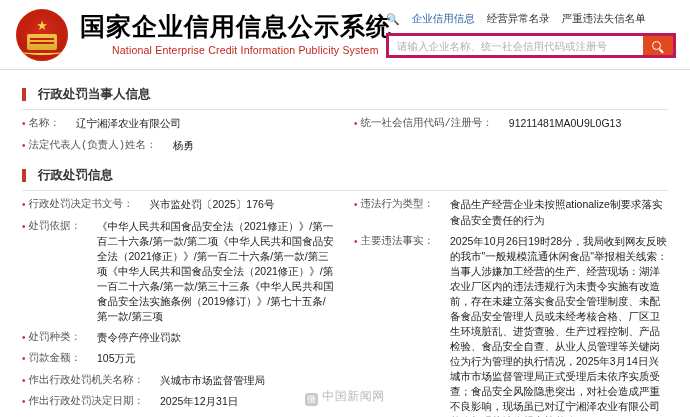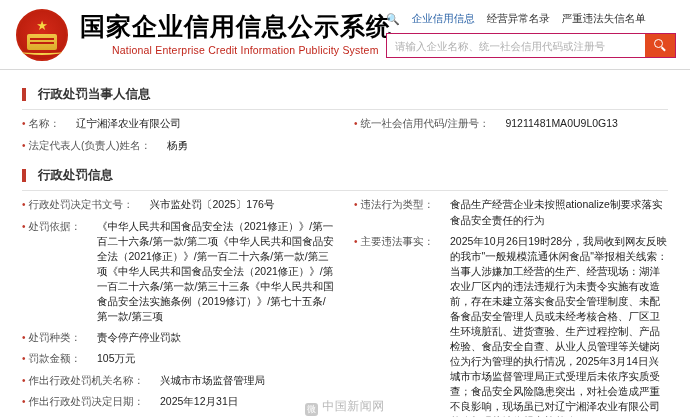--- a/index.html
+++ b/index.html
@@ -101,21 +101,21 @@
     color: #2f6fb5;
     font-size: 11px;
     line-height: 11px;
   }
   .nav-link { color: #2c64a8; cursor: pointer; white-space: nowrap; }
   .nav-link.plain { color: #333; }
 
   .searchbar {
     display: flex;
     height: 25px;
-    border: 1px solid #be185d;
+    border: 3px solid #be185d;
     background: #fff;
   }
   .searchbar input {
     flex: 1;
     border: none;
     outline: none;
     font-size: 10.5px;
     padding: 0 8px;
     color: #333;
     font-family: "Liberation Sans", sans-serif;
@@ -187,32 +187,33 @@
     color: #c0392b;
     margin-right: 3px;
     font-size: 10px;
     line-height: 15.5px;
     flex: none;
   }
   .label {
     color: #555;
     flex: none;
     white-space: nowrap;
+    font-family: Liberation Mono, monospace;
   }
   .value {
     color: #222;
     margin-left: 16px;
     word-break: break-all;
   }
   .value.long { line-height: 15px; }
 
   .watermark {
     position: absolute;
     left: 0; right: 0;
-    bottom: 1px;
+    bottom: 11px;
     text-align: center;
     font-size: 12px;
     color: #b9b9b9;
     letter-spacing: .5px;
   }
   .watermark .wb {
     display: inline-block;
     width: 13px; height: 13px;
     border-radius: 3px;
     background: #c9c9c9;

